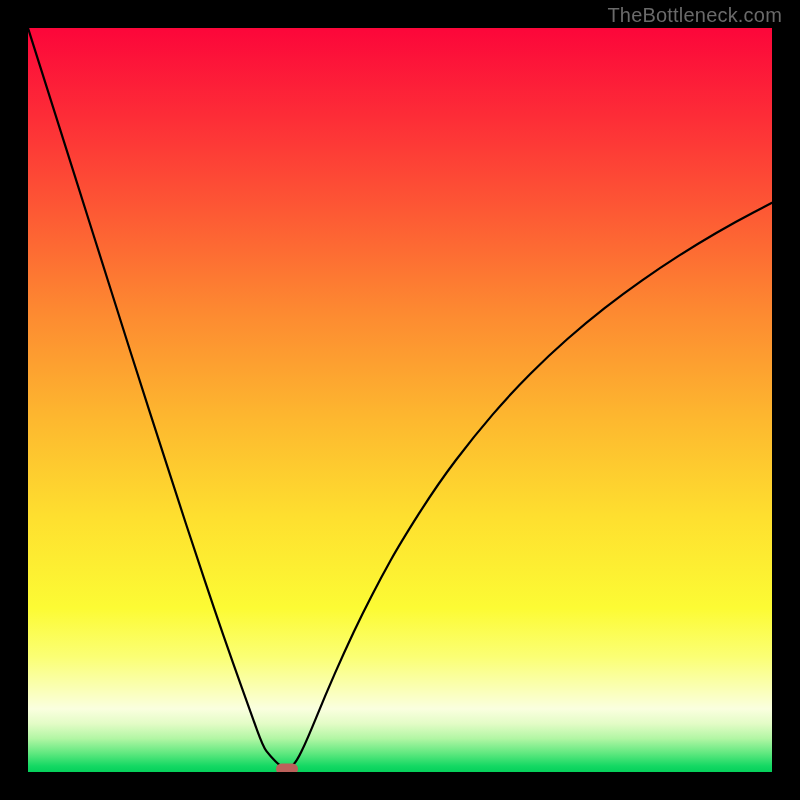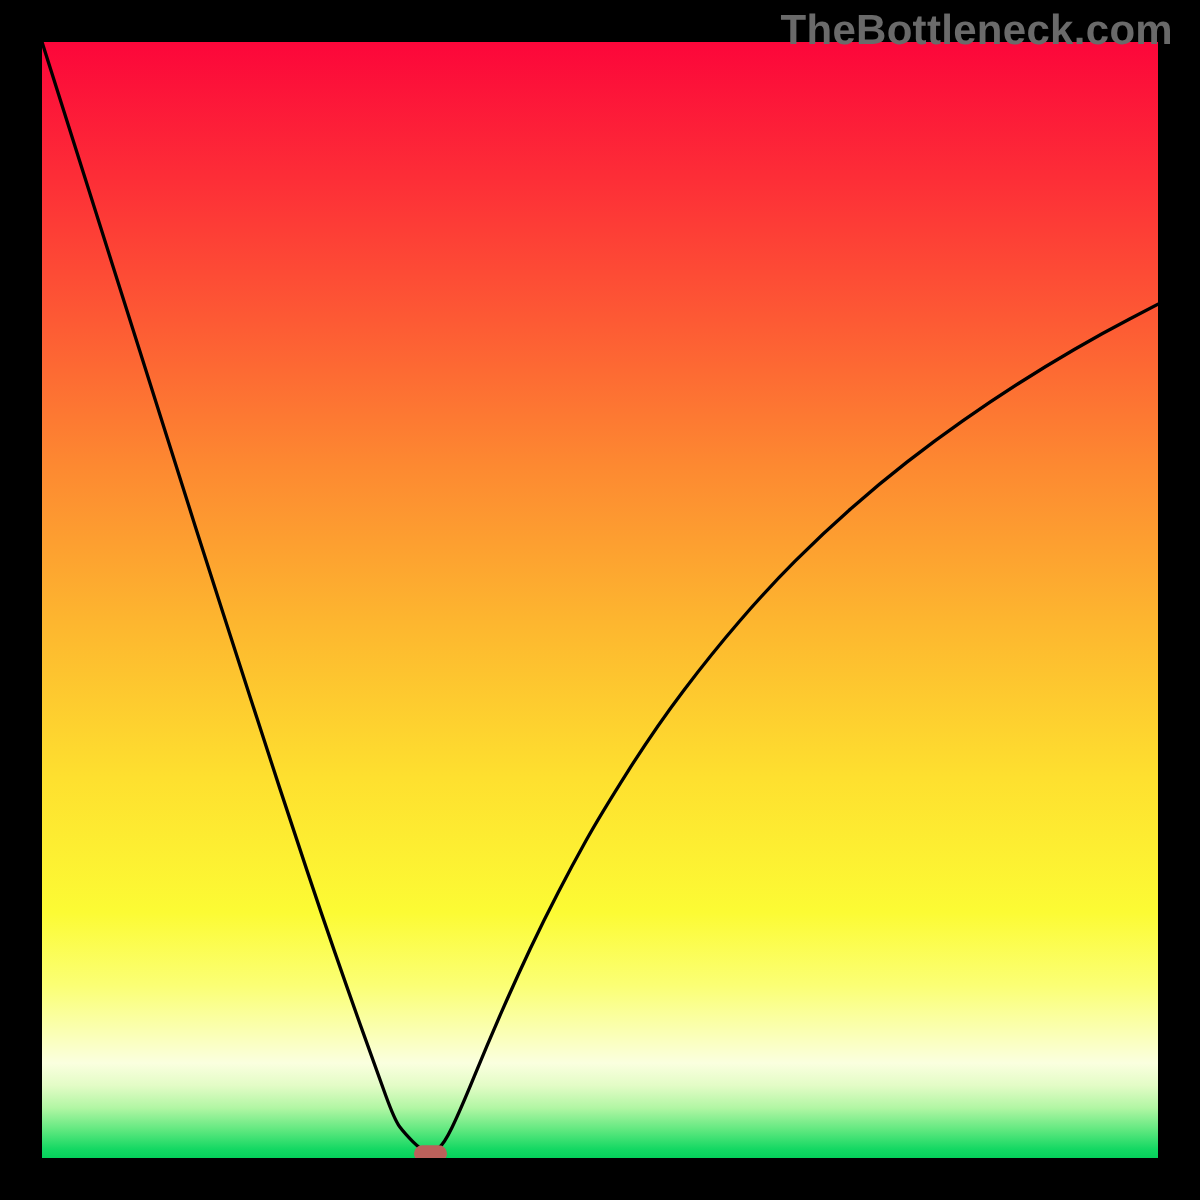--- a/index.html
+++ b/index.html
@@ -15,22 +15,22 @@
     position: relative;
     width: 800px;
     height: 800px;
     background: #000;
   }
   .watermark {
     position: absolute;
     top: 4px;
     right: 18px;
     color: #6a6a6a;
-    font-size: 28px;
-    font-weight: 700;
+    font-size: 20px;
+    font-weight: 400;
     letter-spacing: 0.2px;
     z-index: 10;
     user-select: none;
   }
   .plot {
     position: absolute;
     left: 28px;
     top: 28px;
     width: 744px;
     height: 744px;

